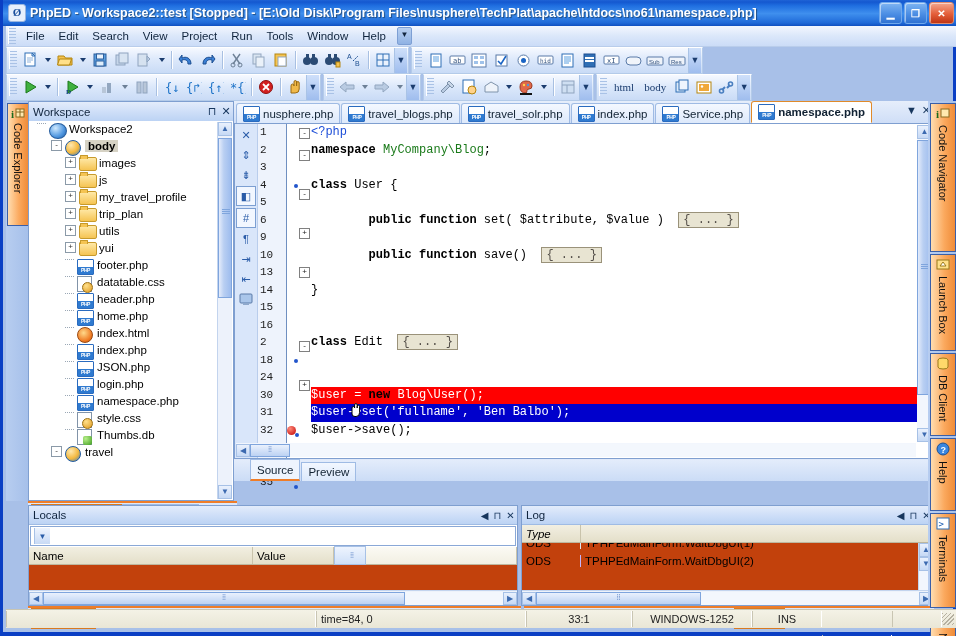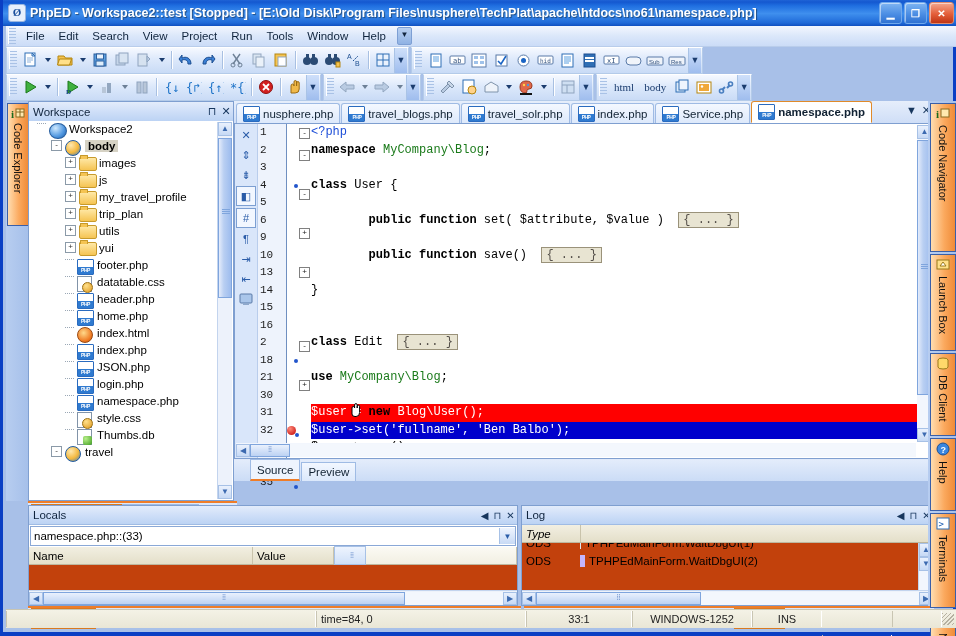--- a/index.html
+++ b/index.html
@@ -1051,21 +1051,21 @@
             <div class="gl">5</div>
             <div class="gl">6</div>
             <div class="gl">9</div>
             <div class="gl">10</div>
             <div class="gl">13</div>
             <div class="gl">14</div>
             <div class="gl">15</div>
             <div class="gl">16</div>
             <div class="gl">2</div>
             <div class="gl">18</div>
-            <div class="gl">21</div>
+            <div class="gl">24</div>
             <div class="gl">30</div>
             <div class="gl">31</div>
             <div class="gl">32</div>
             <div class="gl">33</div>
             <div class="gl">34</div>
             <div class="gl">35</div>
           </div>
         <div class="ed-marks" id="marks-root">
             <div class="mk"></div>
             <div class="mk"></div>
@@ -1147,21 +1147,20 @@
               <div class="ln"><span style="white-space:pre"></span></div>
               <div class="ln"><span style="white-space:pre">        </span><span class="kw">public function </span><span class="">set( </span><span class="var">$attribute</span><span class="">, </span><span class="var">$value</span><span class=""> )  </span><span class="collapsed">{ ... }</span></div>
               <div class="ln"><span style="white-space:pre"></span></div>
               <div class="ln"><span style="white-space:pre">        </span><span class="kw">public function </span><span class="">save()  </span><span class="collapsed">{ ... }</span></div>
               <div class="ln"><span style="white-space:pre"></span></div>
               <div class="ln"><span style="white-space:pre"></span><span class="">}</span></div>
               <div class="ln"><span style="white-space:pre"></span></div>
               <div class="ln"><span style="white-space:pre"></span></div>
               <div class="ln"><span style="white-space:pre"></span><span class="kw">class </span><span class="">Edit  </span><span class="collapsed">{ ... }</span></div>
               <div class="ln"><span style="white-space:pre"></span></div>
-              <div class="ln"><span style="white-space:pre"></span><span class="kw">use </span><span class="ns">MyCompany\Blog</span><span class="">;</span></div>
               <div class="ln"><span style="white-space:pre"></span></div>
               <div class="ln hl-red"><span style="white-space:pre"></span><span class="">$user = </span><span class="kw">new </span><span class="">Blog\User();</span></div>
               <div class="ln hl-blue"><span style="white-space:pre"></span><span class="">$user-&gt;set('fullname', 'Ben Balbo');</span></div>
               <div class="ln"><span style="white-space:pre"></span><span class="">$user-&gt;save();</span></div>
             </div>
           <div style="position:absolute;left:38px;top:278px;">
             <svg width="16" height="20">
                 <path d="M3 12 V6 q0-1.5 1.3-1.5 T5.6 6 V3 q0-1.4 1.3-1.4 T8.2 3 v3 V4.5 q0-1.3 1.2-1.3 T10.6 4.5 v6 q0 4-3.5 4 H6 q-3 0-3-2.5 Z" fill="#fff" stroke="#000" stroke-width="1"></path>
               </svg>
           </div>
@@ -1190,21 +1189,20 @@
 
     <div class="dock">
       <div class="dpanel locals">
         <div class="d-hdr">
           <div class="dtitle">Locals</div>
           <div class="dbtn">◀</div>
           <div class="dbtn">⊓</div>
           <div class="dbtn">✕</div>
         </div>
         <div class="combo">
-          <div class="cval">namespace.php::(33)</div>
           <div class="carrow">▼</div>
         </div>
         <div class="ghead">
           <div class="gc" style="width:219px;">Name</div>
           <div class="gc" style="width:76px;">Value</div>
           <div class="gc" style="width:26px;background:linear-gradient(to bottom,#eef4fe,#cfe0f8);border:1px solid #a7c1e6;justify-content:center;color:#5b82c4;font-size:8px;">⦙⦙</div>
           <div class="gc" style="flex:1;background:linear-gradient(to bottom,#fbfaf4,#f2efe2);"></div>
         </div>
         <div class="grows"></div>
         <div class="hscroll">
@@ -1226,21 +1224,21 @@
         <div class="ghead">
           <div class="gc" style="width:54px;font-style:italic;">Type</div>
         </div>
         <div class="grows" id="log-rows">
           <div class="grow" style="height:9px;overflow:hidden;">
             <div class="gcell" style="width:54px;margin-top:-9px;">ODS</div>
             <div class="gcell" style="flex:1;margin-top:-9px;border-left:1px solid #dfe6ef;">TPHPEdMainForm.WaitDbgUI(1)</div>
           </div>
           <div class="grow">
             <div class="gcell" style="width:54px;">ODS</div>
-            <div class="gcell" style="flex:1;border-left:5px solid #c4b5fd;">TPHPEdMainForm.WaitDbgUI(2)</div>
+            <div class="gcell" style="flex:1;border-left:1px solid #c4b5fd;">TPHPEdMainForm.WaitDbgUI(2)</div>
           </div>
           <div style="position:absolute;right:0;top:0;width:14px;height:100%;background:#f2f6fd;border-left:1px solid #c3d4ee;">
             <div class="sb-arrow">▲</div>
             <div class="sb-arrow">▼</div>
           </div>
         </div>
         <div class="hscroll">
           <div class="hs-btn">◀</div>
           <div class="hs-track">
             <div class="hs-thumb" style="left:0;width:165px;">⦙⦙</div>

